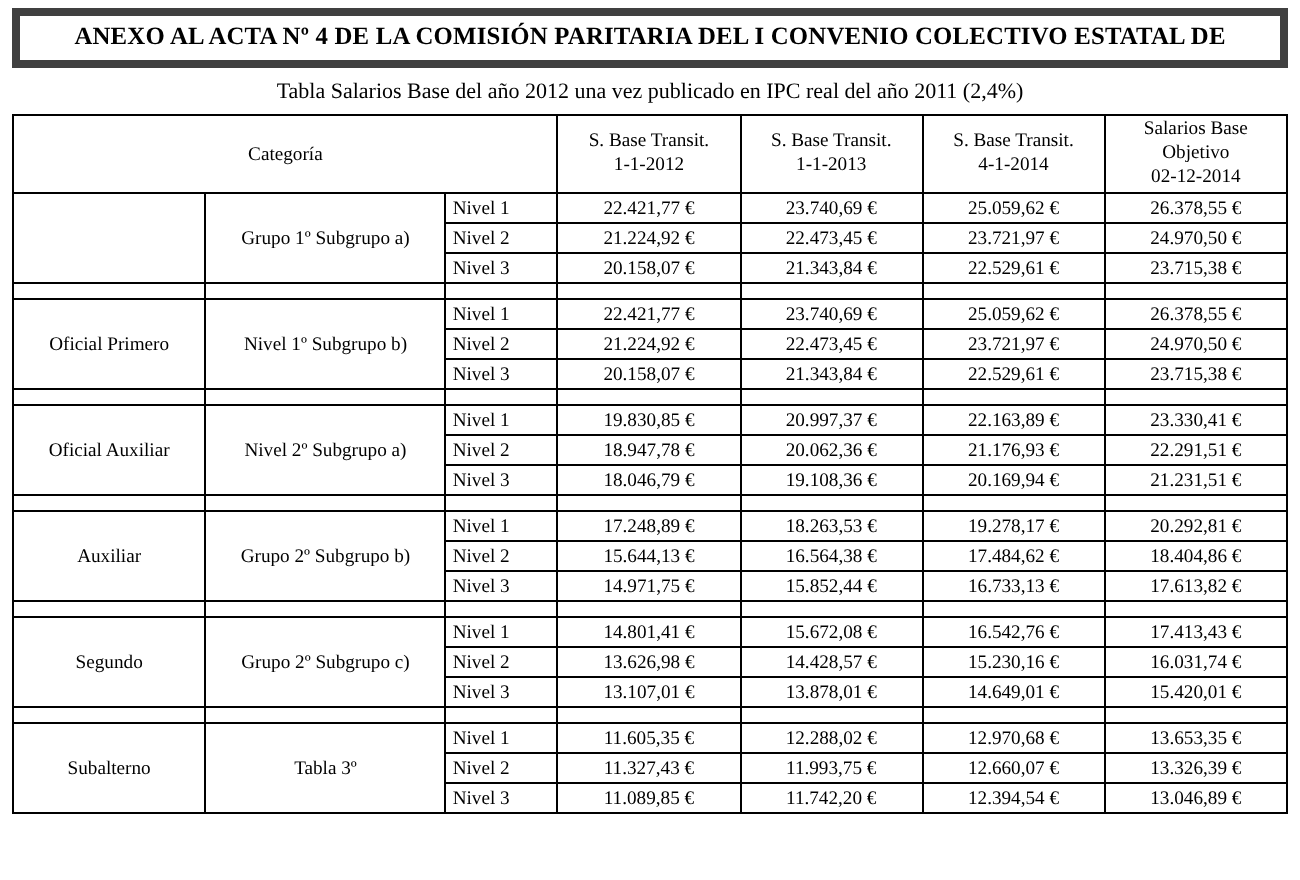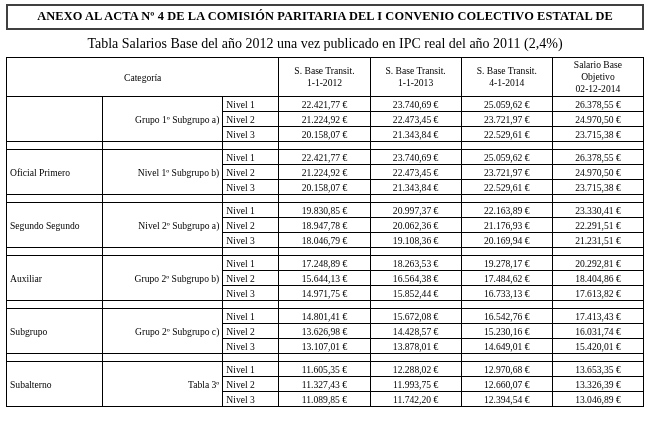--- a/index.html
+++ b/index.html
@@ -16,34 +16,34 @@
   }
   .page {
     position: relative;
     width: 650px;
     height: 440px;
     box-sizing: border-box;
   }
   
   .title-box {
     margin: 4px 6px 0 6px;
-    border: 2px solid #404040;
+    border: 4px solid #404040;
     padding: 3px 4px 4px 4px;
     text-align: center;
   }
   .title-line {
     font-weight: bold;
     font-size: 12.4px;
     line-height: 15px;
     letter-spacing: 0.1px;
   }
   
   .subtitle {
     text-align: center;
-    font-size: 14px;
+    font-size: 11px;
     margin: 6px 0 5px 0;
   }
   
   table.salary {
     border-collapse: collapse;
     margin: 0 6px;
     width: 638px;
     table-layout: fixed;
   }
   table.salary td, table.salary th {
@@ -67,24 +67,25 @@
     height: 36px;
   }
   th.head-cat {
     font-size: 9.8px;
     font-weight: normal;
     text-align: center;
     vertical-align: bottom;
     padding-bottom: 2px;
   }
   td.cat {
+    text-align: center;
     font-size: 9.8px;
   }
   td.grp {
-    text-align: right;
+    text-align: center;
     font-size: 9.6px;
   }
   td.niv {
     text-align: left;
     font-size: 9.2px;
   }
   td.val {
     text-align: center;
     font-size: 9.6px;
   }
@@ -129,21 +130,21 @@
         </th>
         <th class="head">
           <span>S. Base Transit.</span><br>
           <span>1-1-2013</span>
         </th>
         <th class="head">
           <span>S. Base Transit.</span><br>
           <span>4-1-2014</span>
         </th>
         <th class="head">
-          <span>Salario Base Objetivo</span><br>
+          <span>Salarios Base Objetivo</span><br>
           <span>02-12-2014</span>
         </th>
       </tr>
     </thead>
     <tbody id="salary-body">
         <tr>
           <td class="cat" rowspan="3"></td>
           <td class="grp" rowspan="3">Grupo 1º Subgrupo a)</td>
           <td class="niv">Nivel 1</td>
           <td class="val">22.421,77 €</td>
@@ -200,21 +201,21 @@
         <tr class="spacer">
           <td class="blank"></td>
           <td class="blank"></td>
           <td class="blank"></td>
           <td class="blank"></td>
           <td class="blank"></td>
           <td class="blank"></td>
           <td class="blank"></td>
         </tr>
         <tr>
-          <td class="cat" rowspan="3">Segundo Segundo</td>
+          <td class="cat" rowspan="3">Oficial Auxiliar</td>
           <td class="grp" rowspan="3">Nivel 2º Subgrupo a)</td>
           <td class="niv">Nivel 1</td>
           <td class="val">19.830,85 €</td>
           <td class="val">20.997,37 €</td>
           <td class="val">22.163,89 €</td>
           <td class="val">23.330,41 €</td>
         </tr>
         <tr>
           <td class="niv">Nivel 2</td>
           <td class="val">18.947,78 €</td>
@@ -264,21 +265,21 @@
         <tr class="spacer">
           <td class="blank"></td>
           <td class="blank"></td>
           <td class="blank"></td>
           <td class="blank"></td>
           <td class="blank"></td>
           <td class="blank"></td>
           <td class="blank"></td>
         </tr>
         <tr>
-          <td class="cat" rowspan="3">Subgrupo</td>
+          <td class="cat" rowspan="3">Segundo</td>
           <td class="grp" rowspan="3">Grupo 2º Subgrupo c)</td>
           <td class="niv">Nivel 1</td>
           <td class="val">14.801,41 €</td>
           <td class="val">15.672,08 €</td>
           <td class="val">16.542,76 €</td>
           <td class="val">17.413,43 €</td>
         </tr>
         <tr>
           <td class="niv">Nivel 2</td>
           <td class="val">13.626,98 €</td>

